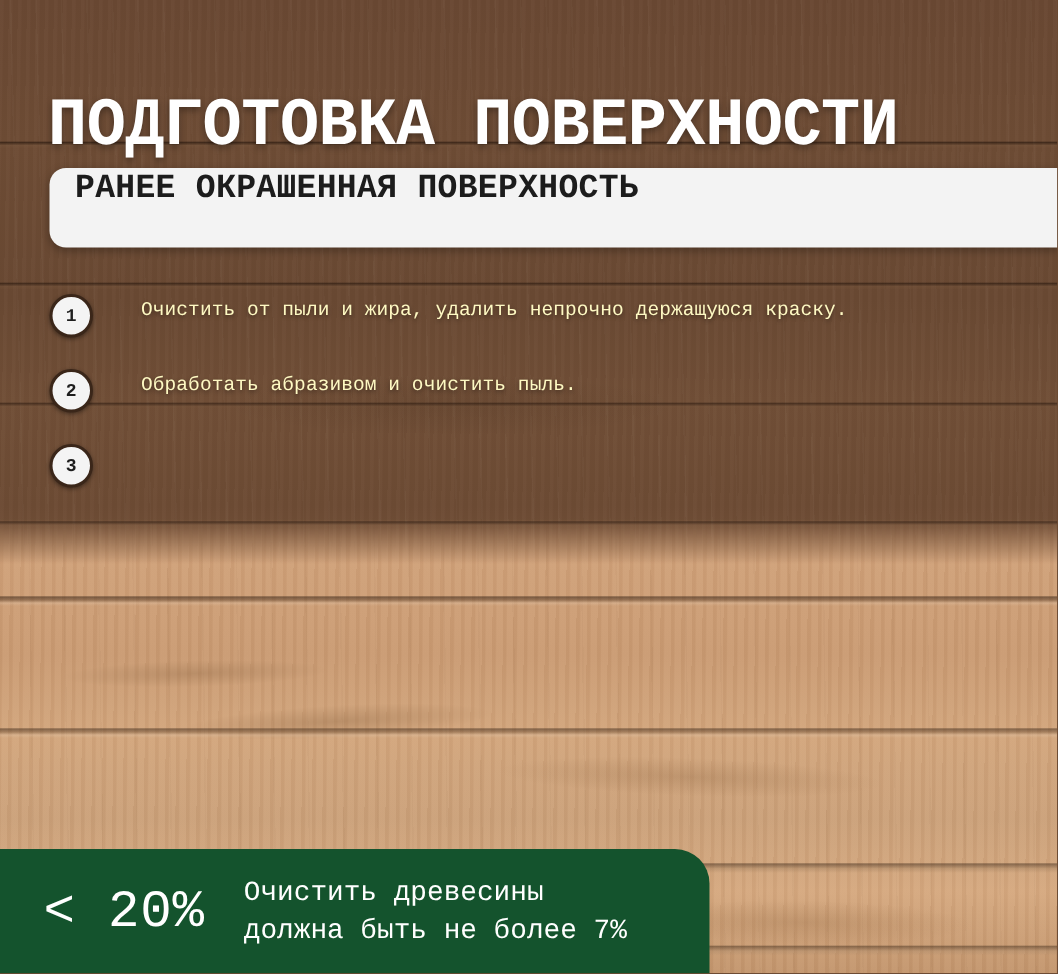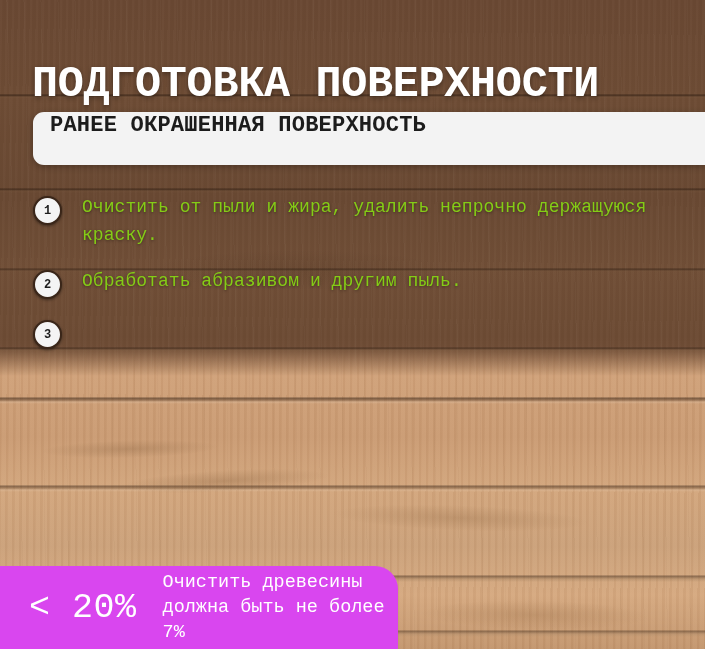--- a/index.html
+++ b/index.html
@@ -199,38 +199,38 @@
     display: flex;
     align-items: center;
     justify-content: center;
     font-size: 12px;
     font-weight: 700;
     color: #1e1e1e;
     margin-top: 3px;
   }
 
   .step-text {
-    margin-left: 20px;
+    margin-left: 32px;
     max-width: 570px;
-    font-size: 18px;
+    font-size: 13px;
     line-height: 28px;
-    color: #84cc16;
+    color: #fef9c3;
     font-weight: 400;
     letter-spacing: 0.05px;
     text-shadow: 0 1px 3px rgba(0,0,0,0.40);
   }
 
   
   .moisture-badge {
     position: absolute;
     left: 0;
     top: 566px;
-    width: 398px;
+    width: 473px;
     height: 83px;
-    background: #d946ef;
+    background: #14532d;
     border-top-right-radius: 23px;
     display: flex;
     align-items: center;
     z-index: 3;
   }
   .moisture-value {
     margin-left: 29px;
     font-size: 35px;
     font-weight: 400;
     color: #ffffff;
@@ -270,21 +270,21 @@
 
     <div class="steps">
 
       <div class="step">
         <span class="step-badge">1</span>
         <span class="step-text">Очистить от пыли и жира, удалить непрочно держащуюся краску.</span>
       </div>
 
       <div class="step">
         <span class="step-badge">2</span>
-        <span class="step-text">Обработать абразивом и другим пыль.</span>
+        <span class="step-text">Обработать абразивом и очистить пыль.</span>
       </div>
 
       <div class="step">
         <span class="step-badge">3</span>
       </div>
 
     </div>
 
     <div class="moisture-badge">
       <span class="moisture-value">&lt; 20%</span>

